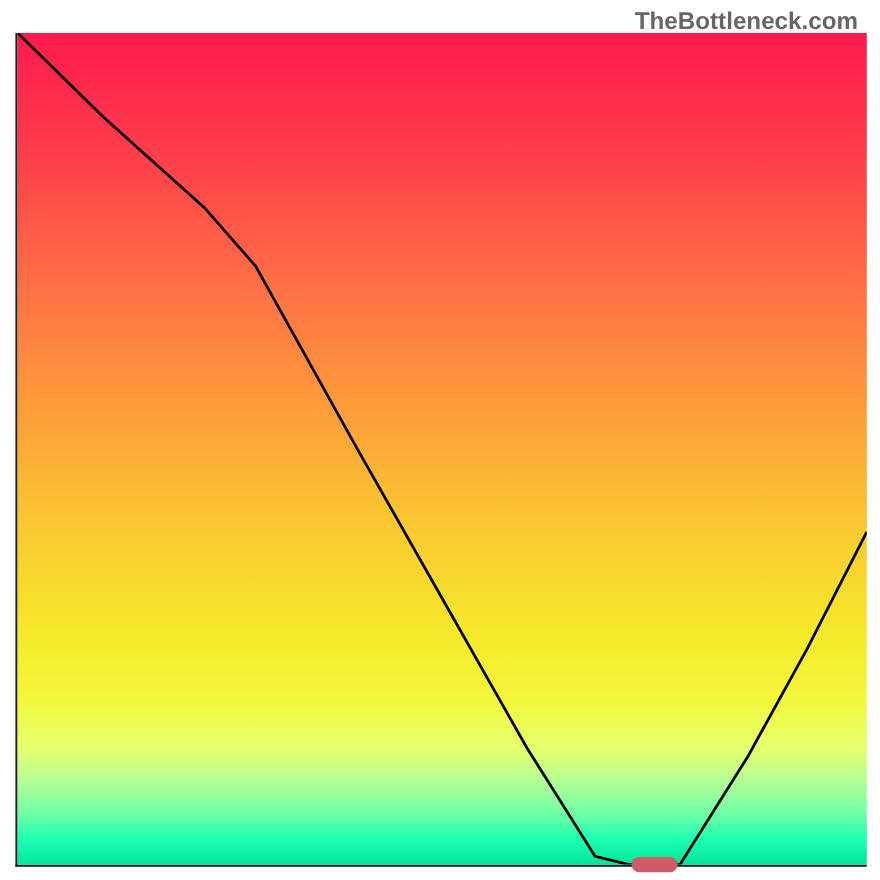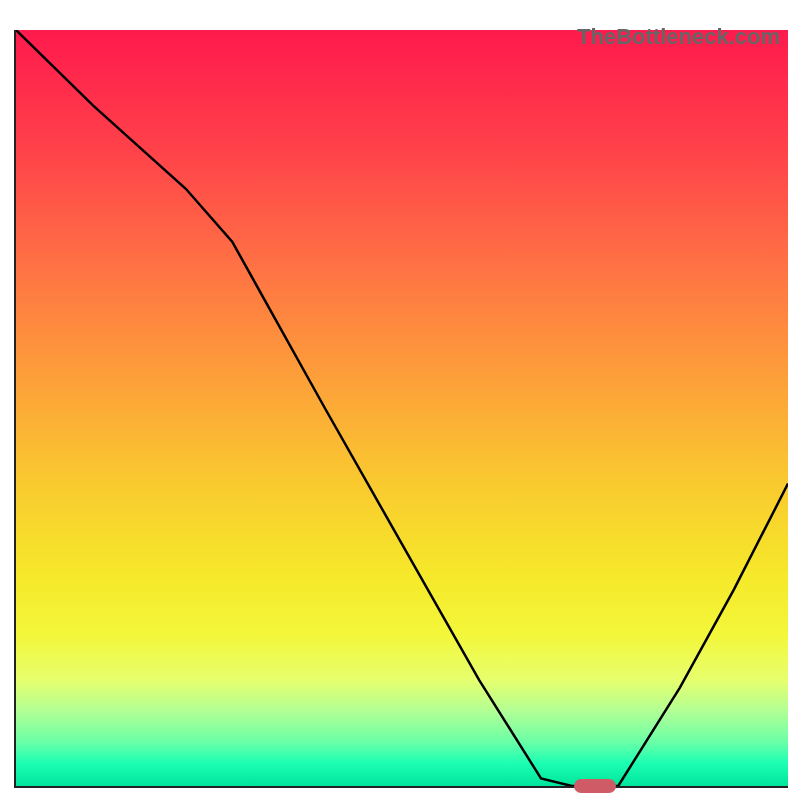--- a/index.html
+++ b/index.html
@@ -11,21 +11,21 @@
     font-family: Arial, sans-serif;
   }
   .container {
     position: relative;
     width: 800px;
     height: 800px;
     background: #fff;
   }
   .watermark {
     position: absolute;
-    top: 24px;
+    top: 6px;
     right: 20px;
     color: #666;
     font-family: Verdana, Arial, sans-serif;
     font-size: 22px;
     font-weight: bold;
     z-index: 10;
   }
   .plot {
     position: absolute;
     left: 14px;

